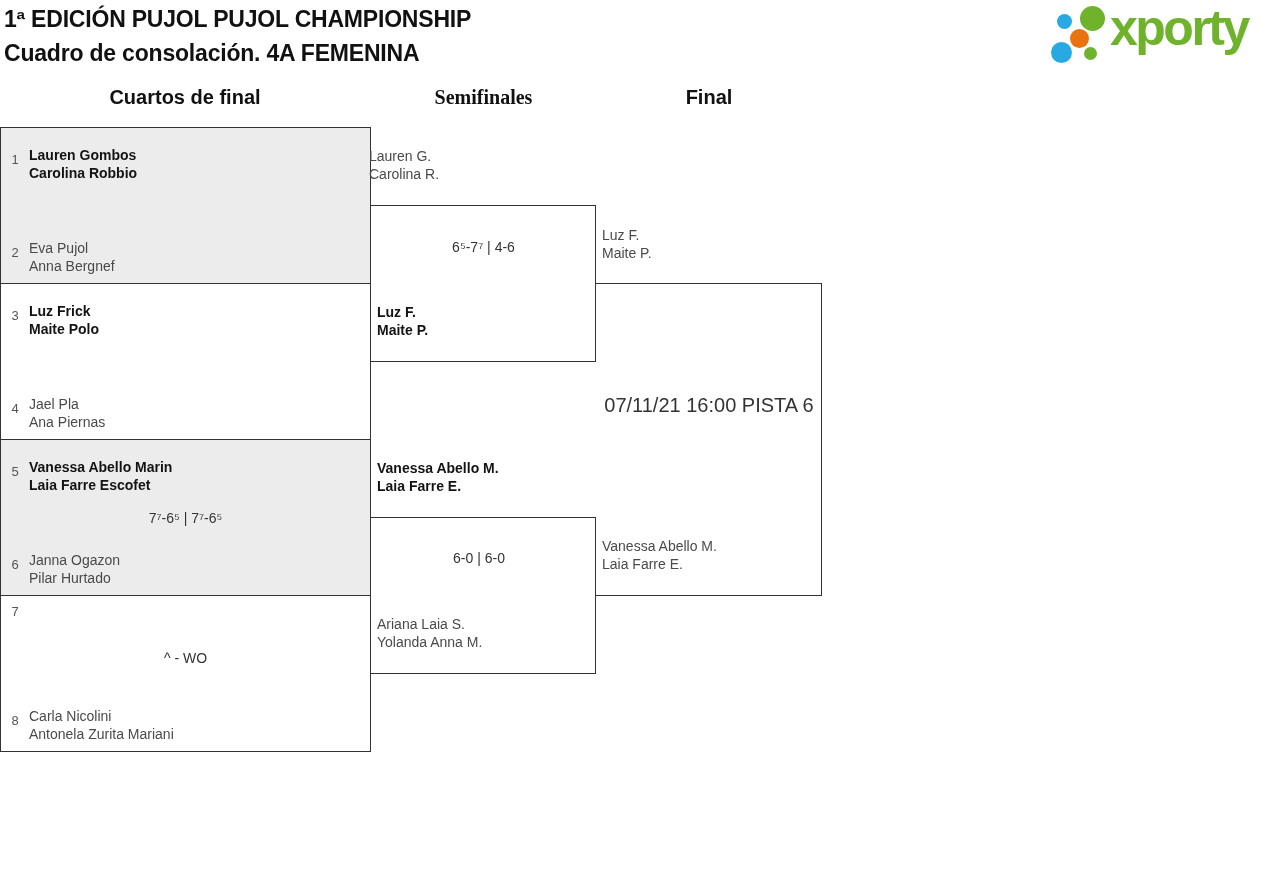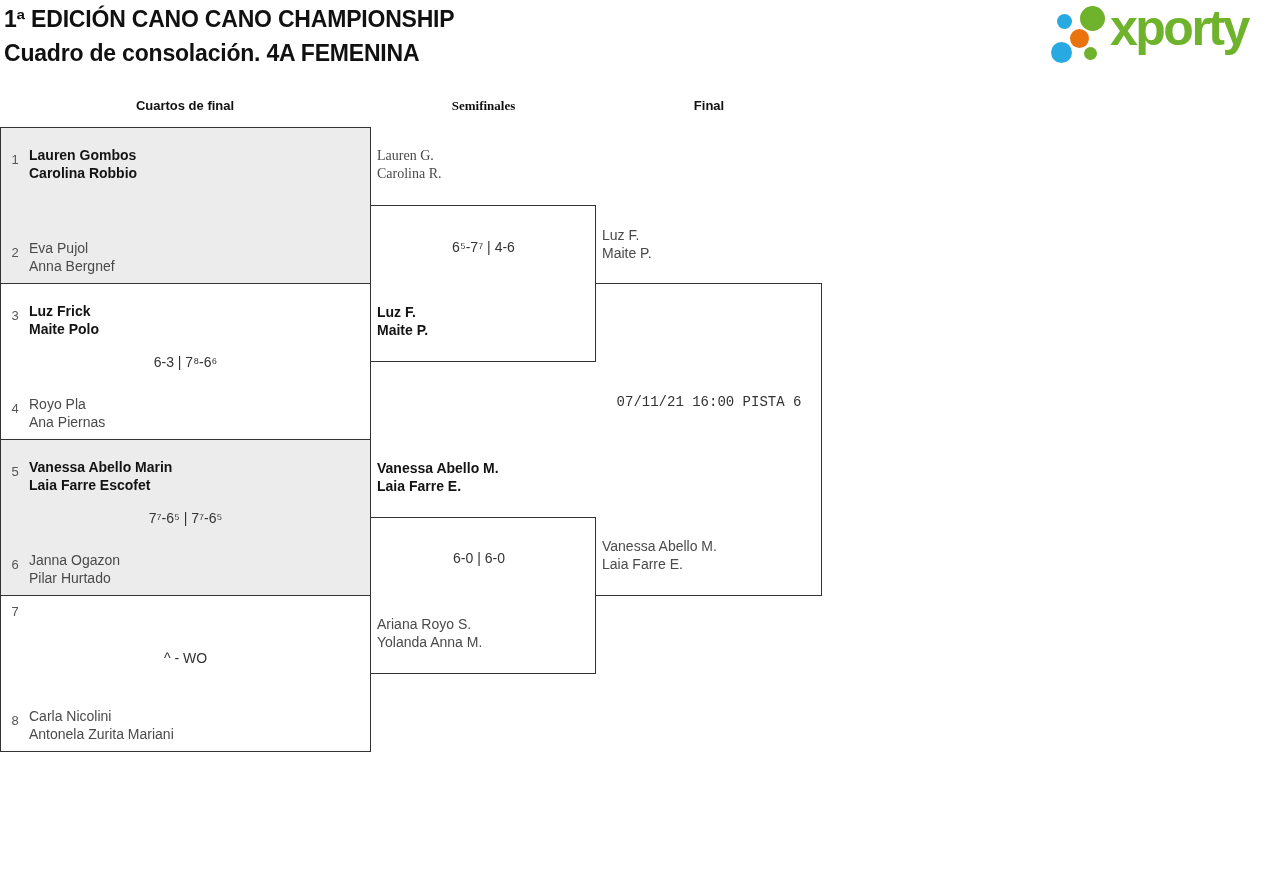--- a/index.html
+++ b/index.html
@@ -29,21 +29,21 @@
   .d2{left:32px;top:4px;width:25px;height:25px;background:var(--logo-green);}
   .d3{left:22px;top:27px;width:19px;height:19px;background:var(--logo-orange);}
   .d4{left:3px;top:40px;width:21px;height:21px;background:var(--logo-blue);}
   .d5{left:36px;top:45px;width:13px;height:13px;background:var(--logo-green);}
   .logo-text{
     position:absolute;left:62px;top:-6px;font-size:50px;font-weight:700;
     letter-spacing:-2.5px;color:var(--logo-green);line-height:64px;
   }
 
   
-  .round-h{position:absolute;top:98px;font-size:13px;font-weight:700;color:var(--heading-text);text-align:center;}
+  .round-h{position:absolute;top:86px;font-size:20px;font-weight:700;color:var(--heading-text);text-align:center;}
   .rh-qf{left:0;width:370px;}
   .rh-sf{left:371px;width:225px;font-family:Liberation Serif, serif;}
   .rh-f{left:596px;width:226px;}
 
   
   .qf{
     position:absolute;left:0;width:371px;height:157px;border:1px solid var(--line);
     display:flex;flex-direction:column;justify-content:space-between;padding:8px 0;background:#fff;
   }
   .qf1{top:127px;background:var(--alt-bg);}
@@ -59,35 +59,35 @@
   
   .sf-box{position:absolute;left:371px;width:225px;height:157px;border:1px solid var(--line);border-left:none;}
   .sfb1{top:205px;}
   .sfb2{top:517px;}
   .final-box{position:absolute;left:596px;top:283px;width:226px;height:313px;border:1px solid var(--line);border-left:none;}
 
   
   .tlabel{position:absolute;font-size:14px;line-height:18px;color:var(--loser-text);}
   .tlabel.winner{font-weight:700;color:var(--winner-text);}
   .clabel{position:absolute;text-align:center;font-size:14px;color:var(--score-text);}
-  #sf1-top{left:377px;top:147px;font-family:Liberation Serif, serif;}
+  #sf1-top{left:369px;top:147px;}
   #sf1-score{left:371px;top:239px;width:225px;}
   #sf1-bottom{left:377px;top:303px;}
   #sf2-top{left:377px;top:459px;}
   #sf2-score{left:371px;top:550px;width:216px;}
   #sf2-bottom{left:377px;top:615px;}
   #f-top{left:602px;top:226px;}
-  #f-score{left:596px;top:394px;width:226px;font-size:14px;font-family:Liberation Mono, monospace;}
+  #f-score{left:596px;top:394px;width:226px;font-size:20px;}
   #f-bottom{left:602px;top:537px;}
 </style>
 </head>
 <body>
 
 <div class="title-block">
-  <div class="title-line">1ª EDICIÓN CANO CANO CHAMPIONSHIP</div>
+  <div class="title-line">1ª EDICIÓN PUJOL PUJOL CHAMPIONSHIP</div>
   <div class="title-line">Cuadro de consolación. 4A FEMENINA</div>
 </div>
 
 <div class="logo">
   <span class="dot d1"></span>
   <span class="dot d2"></span>
   <span class="dot d3"></span>
   <span class="dot d4"></span>
   <span class="dot d5"></span>
   <span class="logo-text">xporty</span>
@@ -115,25 +115,24 @@
 </div>
 
 <div class="qf qf2">
   <div class="team">
     <span class="seed">3</span>
     <span class="names winner">
       <span>Luz Frick</span>
       <span>Maite Polo</span>
     </span>
   </div>
-  <div class="score">6-3 | 7⁸-6⁶</div>
   <div class="team">
     <span class="seed">4</span>
     <span class="names">
-      <span>Royo Pla</span>
+      <span>Jael Pla</span>
       <span>Ana Piernas</span>
     </span>
   </div>
 </div>
 
 <div class="qf qf3">
   <div class="team">
     <span class="seed">5</span>
     <span class="names winner">
       <span>Vanessa Abello Marin</span>
@@ -177,21 +176,21 @@
   <div>Luz F.</div>
   <div>Maite P.</div>
 </div>
 
 <div class="tlabel winner" id="sf2-top">
   <div>Vanessa Abello M.</div>
   <div>Laia Farre E.</div>
 </div>
 <div class="clabel" id="sf2-score">6-0 | 6-0</div>
 <div class="tlabel" id="sf2-bottom">
-  <div>Ariana Royo S.</div>
+  <div>Ariana Laia S.</div>
   <div>Yolanda Anna M.</div>
 </div>
 
 <div class="tlabel" id="f-top">
   <div>Luz F.</div>
   <div>Maite P.</div>
 </div>
 <div class="clabel" id="f-score">07/11/21 16:00 PISTA 6</div>
 <div class="tlabel" id="f-bottom">
   <div>Vanessa Abello M.</div>

